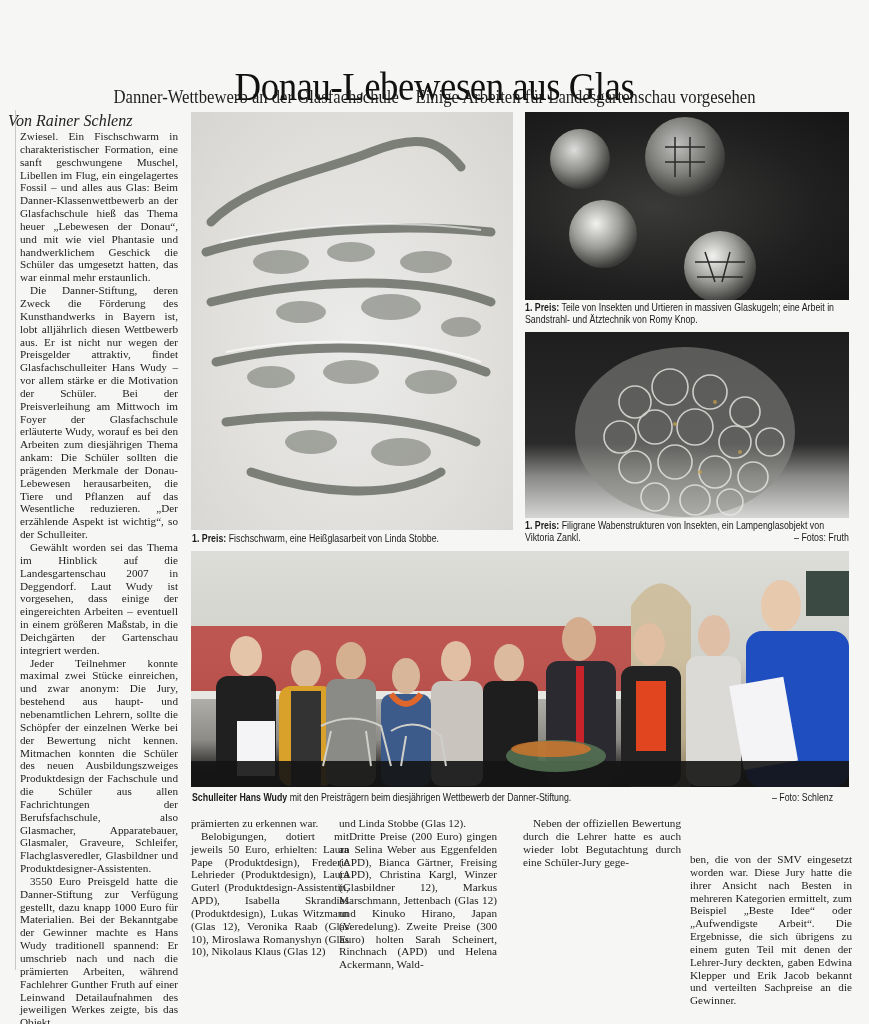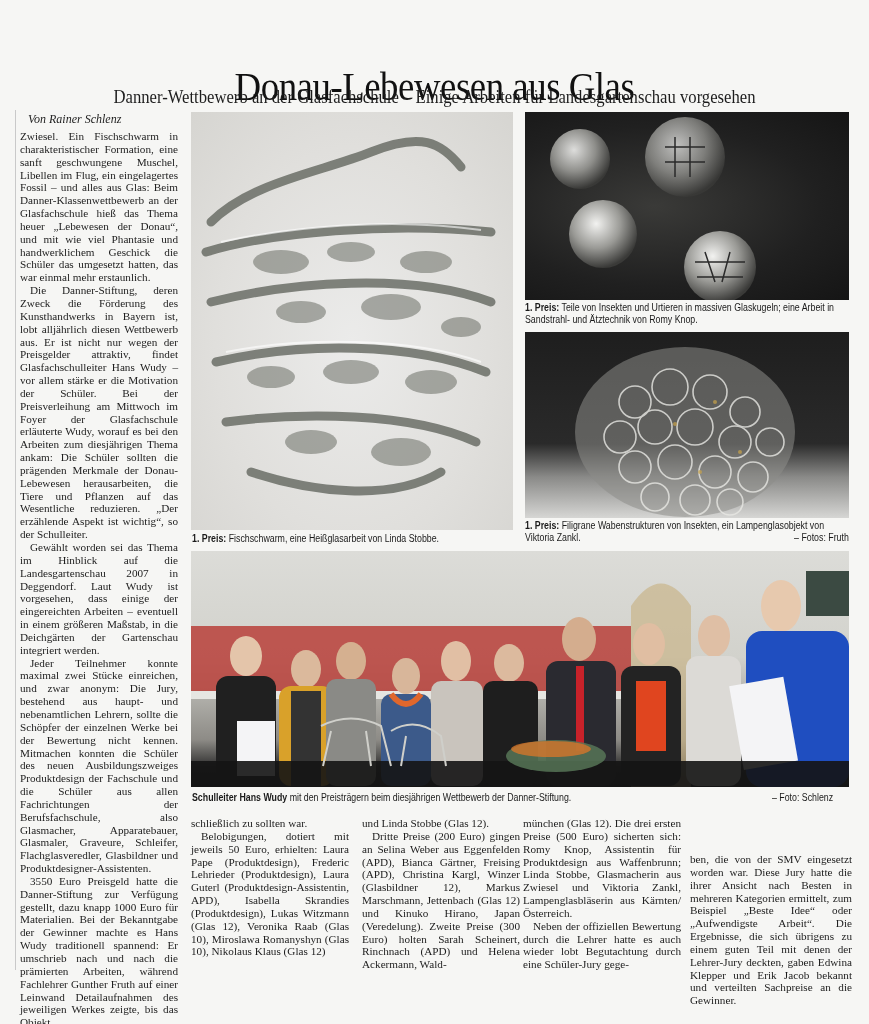--- a/index.html
+++ b/index.html
@@ -19,33 +19,33 @@
       font-family: "Liberation Serif", serif; font-size: 40px; font-weight: normal;
       letter-spacing: -0.5px; color: #111; line-height: 44px;
       transform: scaleX(0.92); transform-origin: 50% 50%;
     }
     .subhead {
       position: absolute; left: 0; top: 86px; width: 869px; text-align: center;
       font-size: 18.5px; color: #1d1d1d; line-height: 22px;
       transform: scaleX(0.9); transform-origin: 50% 50%;
     }
     .byline {
-      position: absolute; left: 28px; top: 112px; font-style: italic;
-      font-size: 12px; color: #222;
+      position: absolute; left: 8px; top: 112px; font-style: italic;
+      font-size: 16px; color: #222;
     }
     .col {
       position: absolute; font-size: 11.2px; line-height: 12.85px;
       text-align: justify; color: #1c1c1c;
     }
     .col p { margin: 0; text-indent: 10px; hyphens: manual; }
     .col p.noindent { text-indent: 0; }
     .col-1 { left: 20px; top: 130px; width: 158px; }
     .col-b { top: 817px; width: 158px; }
     .col-b1 { left: 191px; }
-    .col-b2 { left: 362px; }
+    .col-b2 { left: 339px; }
     .col-b3 { left: 523px; }
     .col-b4 { left: 690px; width: 162px; margin-top: 36px; }
 
     .photo { position: absolute; overflow: hidden; }
     .photo-fish {
       left: 191px; top: 112px; width: 322px; height: 418px;
       background: radial-gradient(ellipse at 50% 55%, #ebebea 0%, #e0dfdc 60%, #d6d5d1 100%);
     }
     .photo-spheres {
       left: 525px; top: 112px; width: 324px; height: 188px;
@@ -226,26 +226,25 @@
     <ellipse cx="365" cy="205" rx="50" ry="16" fill="#5a7a5a" opacity="0.8"></ellipse>
     <ellipse cx="360" cy="198" rx="40" ry="8" fill="#d5762a" opacity="0.8"></ellipse>
   </svg>
 </div>
 <div class="caption cap-group">
   <b>Schulleiter Hans Wudy</b><span> mit den Preisträgern beim diesjährigen Wettbewerb der Danner-Stiftung.</span>
 </div>
 <div class="cap-group-credit">– Foto: Schlenz</div>
 
 <div class="col col-b col-b1">
-  <p class="noindent">schließlich zu sollten war.</p>
+  <p class="noindent">prämierten zu erkennen war.</p>
   <p>Belobigungen, dotiert mit jeweils 50 Euro, erhielten: Laura Pape (Produktdesign), Frederic Lehrieder (Produktdesign), Laura Guterl (Produktdesign-Assistentin, APD), Isabella Skrandies (Produktdesign), Lukas Witzmann (Glas 12), Veronika Raab (Glas 10), Miroslawa Romanyshyn (Glas 10), Nikolaus Klaus (Glas 12)</p>
 </div>
 <div class="col col-b col-b2">
   <p class="noindent">und Linda Stobbe (Glas 12).</p>
   <p>Dritte Preise (200 Euro) gingen an Selina Weber aus Eggenfelden (APD), Bianca Gärtner, Freising (APD), Christina Kargl, Winzer (Glasbildner 12), Markus Marschmann, Jettenbach (Glas 12) und Kinuko Hirano, Japan (Veredelung). Zweite Preise (300 Euro) holten Sarah Scheinert, Rinchnach (APD) und Helena Ackermann, Wald-</p>
 </div>
 <div class="col col-b col-b3">
-  <p class="noindent">münchen (Glas 12). Die drei ersten Preise (500 Euro) sicherten sich: Romy Knop, Assistentin für Produktdesign aus Waffenbrunn; Linda Stobbe, Glasmacherin aus Zwiesel und Viktoria Zankl, Lampenglasbläserin aus Kärnten/Österreich.</p>
   <p>Neben der offiziellen Bewertung durch die Lehrer hatte es auch wieder lobt Begutachtung durch eine Schüler-Jury gege-</p>
 </div>
 <div class="col col-b col-b4">
   <p class="noindent">ben, die von der SMV eingesetzt worden war. Diese Jury hatte die ihrer Ansicht nach Besten in mehreren Kategorien ermittelt, zum Beispiel „Beste Idee“ oder „Aufwendigste Arbeit“. Die Ergebnisse, die sich übrigens zu einem guten Teil mit denen der Lehrer-Jury deckten, gaben Edwina Klepper und Erik Jacob bekannt und verteilten Sachpreise an die Gewinner.</p>
 </div>
 
 </body></html>

